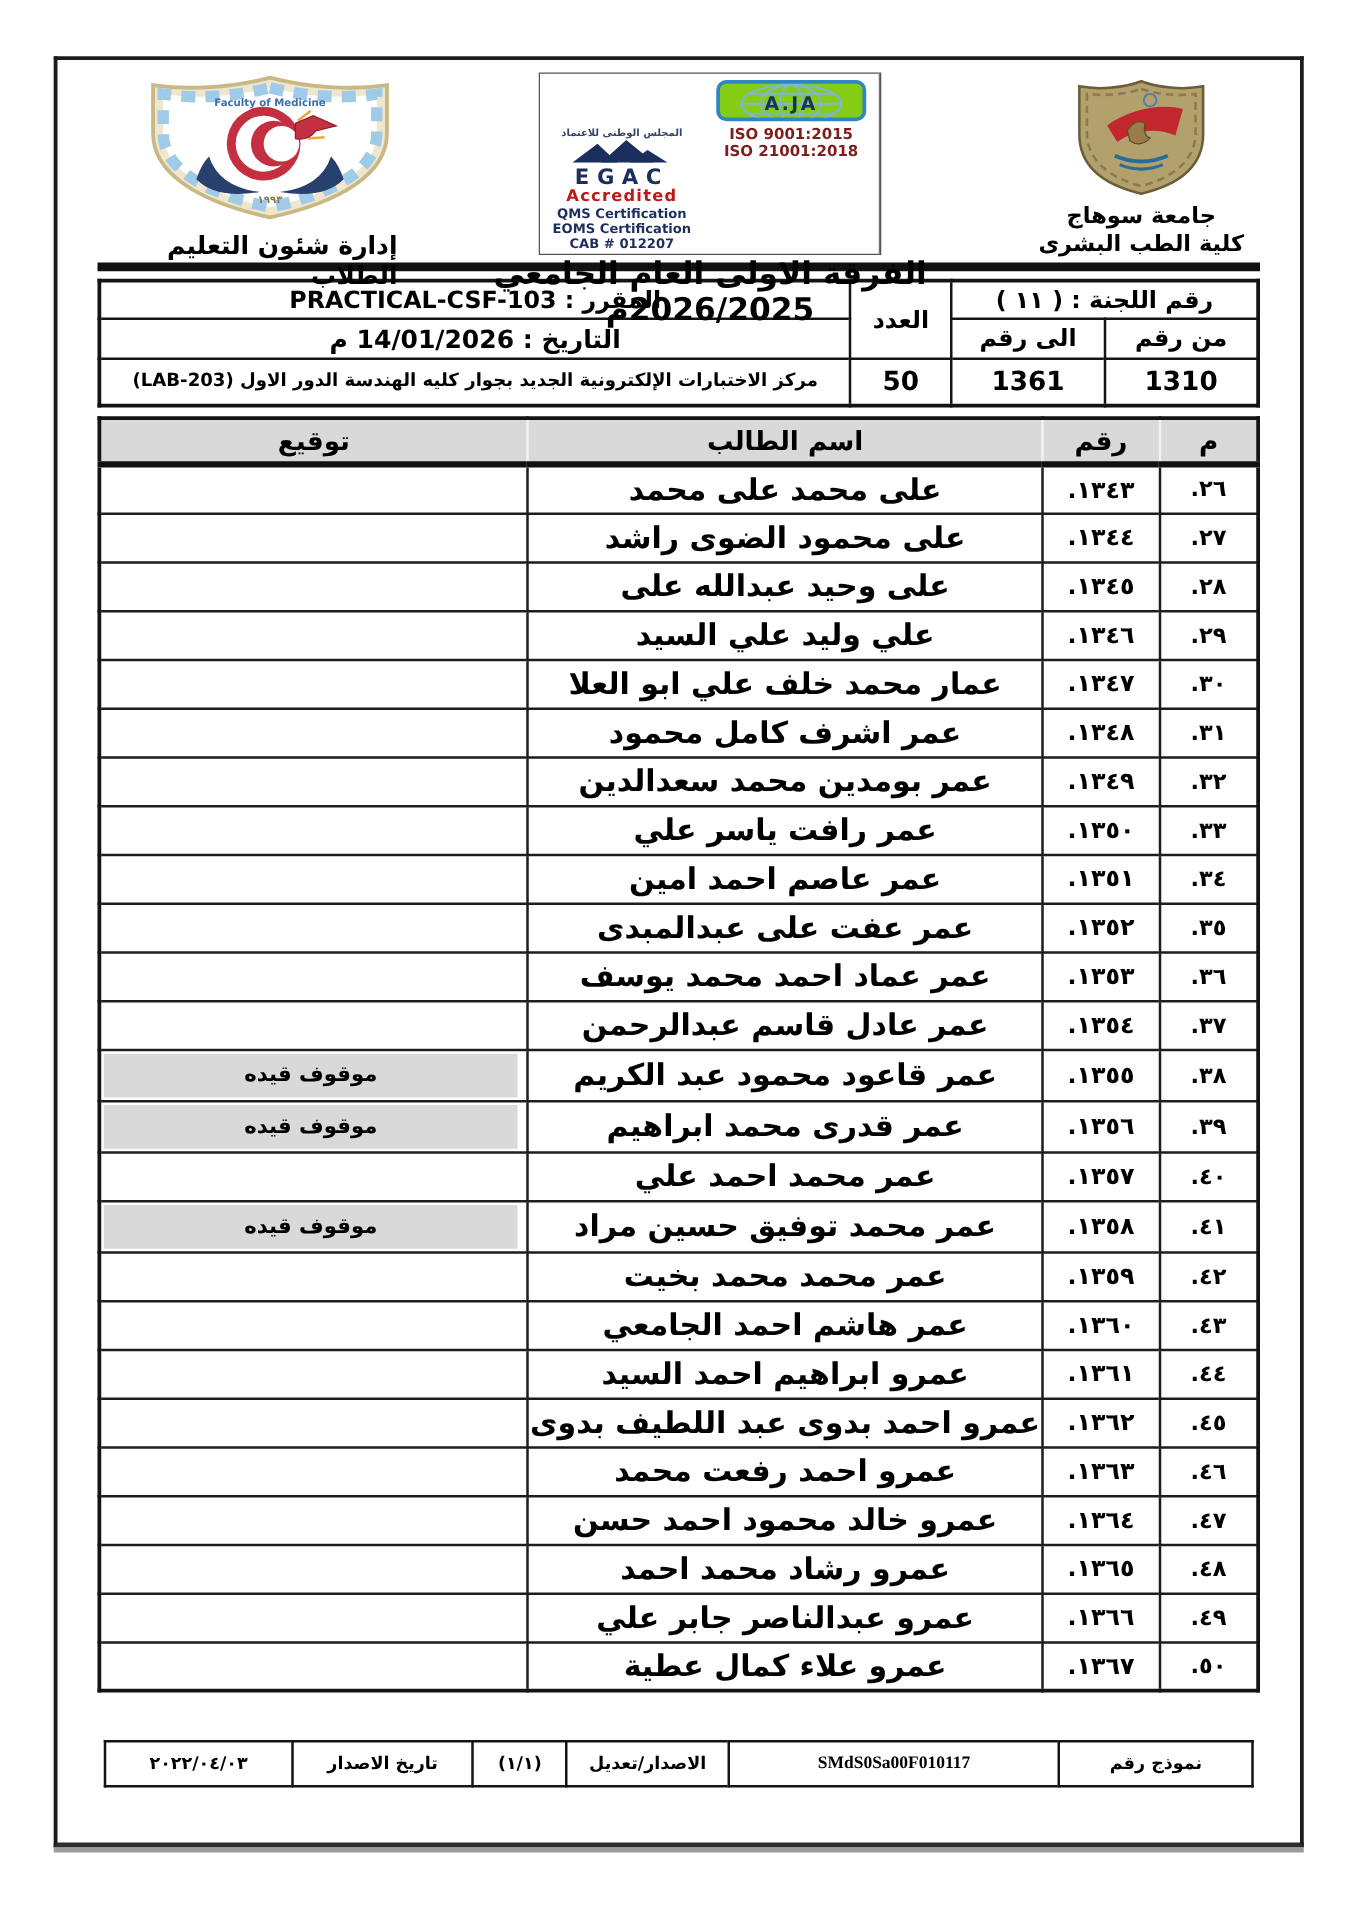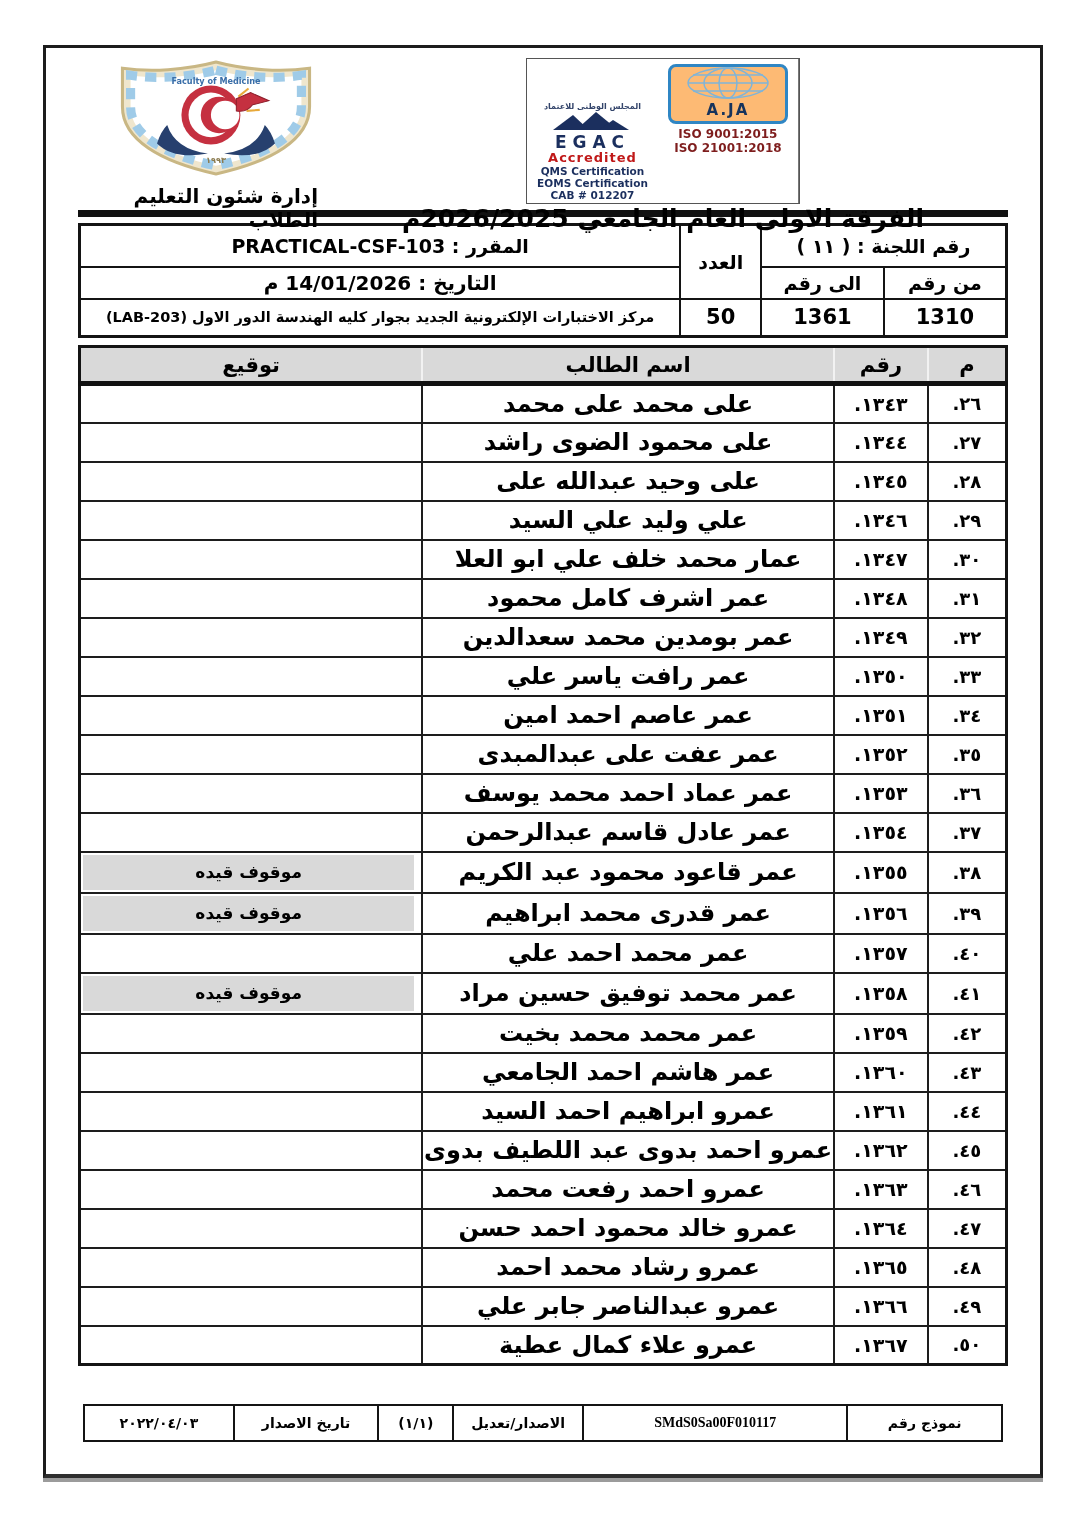--- a/index.html
+++ b/index.html
@@ -20,22 +20,22 @@
   .univ-line { font-size: 18px; font-weight: bold; line-height: 1.25; }
   .center-block { flex: 1; text-align: center; }
   .accred { display: inline-flex; border: 1px solid #555; background: #fff; }
   .accred-cell { padding: 3px 10px 2px 10px; text-align: center; }
   .accred-cell + .accred-cell { border-right: 1px solid #777; }
   .egac-ar { font-size: 8px; color: #34456b; font-weight: bold; margin-top: 40px; }
   .egac-name { font-size: 17px; font-weight: bold; color: #1b2f5e; letter-spacing: 6px; line-height: 0.9; }
   .egac-accredited { font-size: 13px; font-weight: bold; color: #c01818; letter-spacing: 1px; }
   .egac-line { font-size: 10.5px; font-weight: bold; color: #1b2f5e; line-height: 1.15; }
   .aja-box {
-    width: 120px; height: 60px; border: 3px solid #2f86c4; border-radius: 8px;
-    position: relative; margin: 2px auto 3px auto; overflow: hidden; background: #fdba74;
+    width: 120px; height: 33px; border: 3px solid #2f86c4; border-radius: 8px;
+    position: relative; margin: 2px auto 3px auto; overflow: hidden; background: #84cc16;
   }
   .aja-name { position: absolute; left: 0; right: 0; bottom: 2px; font-size: 15px; font-weight: bold; color: #16335c; letter-spacing: 2px; }
   .iso-line { font-size: 12px; font-weight: bold; color: #7e1d1d; line-height: 1.2; }
   .doc-title { font-size: 25px; font-weight: bold; margin-top: 3px; }
   .doc-subtitle { font-size: 25px; font-weight: bold; }
   .dept-block { width: 240px; text-align: right; }
   .dept-label { font-size: 20px; font-weight: bold; margin-top: 2px; }
   
   .rule { height: 7px; background: #111; margin-top: 2px; }
   
@@ -72,20 +72,33 @@
   .fdate-cell { font-size: 16px; letter-spacing: 1px; }
 </style>
 </head>
 <body>
 
 <div class="page">
   <div class="frame">
 
     <div class="header" dir="rtl">
 
+      <div class="univ-block">
+        <svg width="112" height="96" viewBox="0 0 110 95">
+          <path d="M55 3 C68 8 88 10 104 7 L104 45 C104 70 85 85 55 92 C25 85 6 70 6 45 L6 7 C22 10 42 8 55 3 Z" fill="#b2a06d" stroke="#6b5d3a" stroke-width="2"></path>
+          <path d="M55 9 C66 13 83 15 98 13 L98 44 C98 65 81 79 55 86 C29 79 12 65 12 44 L12 13 C27 15 44 13 55 9 Z" fill="none" stroke="#8a7a4e" stroke-width="2" stroke-dasharray="6 4"></path>
+          <path d="M28 38 C44 26 70 20 88 25 L82 46 C68 39 48 42 36 51 Z" fill="#c2272d"></path>
+          <path d="M44 42 q6 -10 14 -6 q-2 10 4 12 q-8 8 -16 2 Z" fill="#9c7b4a" stroke="#5f4a2a" stroke-width="1"></path>
+          <circle cx="62" cy="18" r="5" fill="none" stroke="#4a7fae" stroke-width="1.5"></circle>
+          <path d="M34 62 q21 9 42 0" stroke="#2a6b9c" fill="none" stroke-width="3"></path>
+          <path d="M38 69 q17 7 34 0" stroke="#2a6b9c" fill="none" stroke-width="2.5"></path>
+        </svg>
+        <div class="univ-line">جامعة سوهاج</div>
+        <div class="univ-line">كلية الطب البشرى</div>
+      </div>
 
       <div class="center-block">
         <div class="accred" dir="ltr">
           <div class="accred-cell">
             <div class="egac-ar">المجلس الوطنى للاعتماد</div>
             <svg width="86" height="20" viewBox="0 0 86 20">
               <path d="M4 19 L24 4 L40 19 Z" fill="#1b2f5e"></path>
               <path d="M27 19 L47 1 L69 19 Z" fill="#1b2f5e"></path>
               <path d="M50 19 L64 9 L80 19 Z" fill="#1b2f5e"></path>
             </svg>
@@ -141,21 +154,21 @@
 
     <table class="info-table" dir="rtl">
       <colgroup>
           <col style="width:123px">
           <col style="width:123px">
           <col style="width:81px">
           <col style="width:603px">
         </colgroup>
       <tbody>
           <tr>
-        <td colspan="2" class="lbl" style="height:42px">رقم اللجنة : ( ١١ )</td>
+        <td colspan="2" class="lbl" style="height:30px">رقم اللجنة : ( ١١ )</td>
         <td rowspan="2" class="lbl">العدد</td>
         <td class="course-cell">
           <span>المقرر :</span>
           <span dir="ltr">PRACTICAL-CSF-103</span>
         </td>
       </tr>
       <tr>
         <td class="lbl" style="height:21px">من رقم</td>
         <td class="lbl">الى رقم</td>
         <td class="date-cell">

